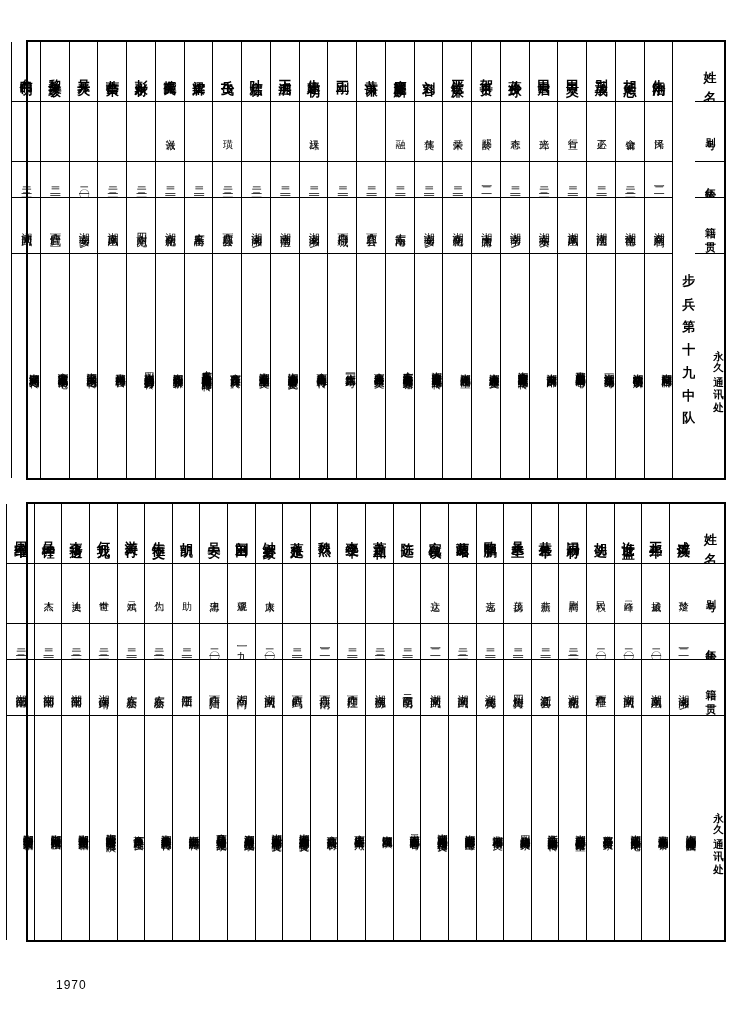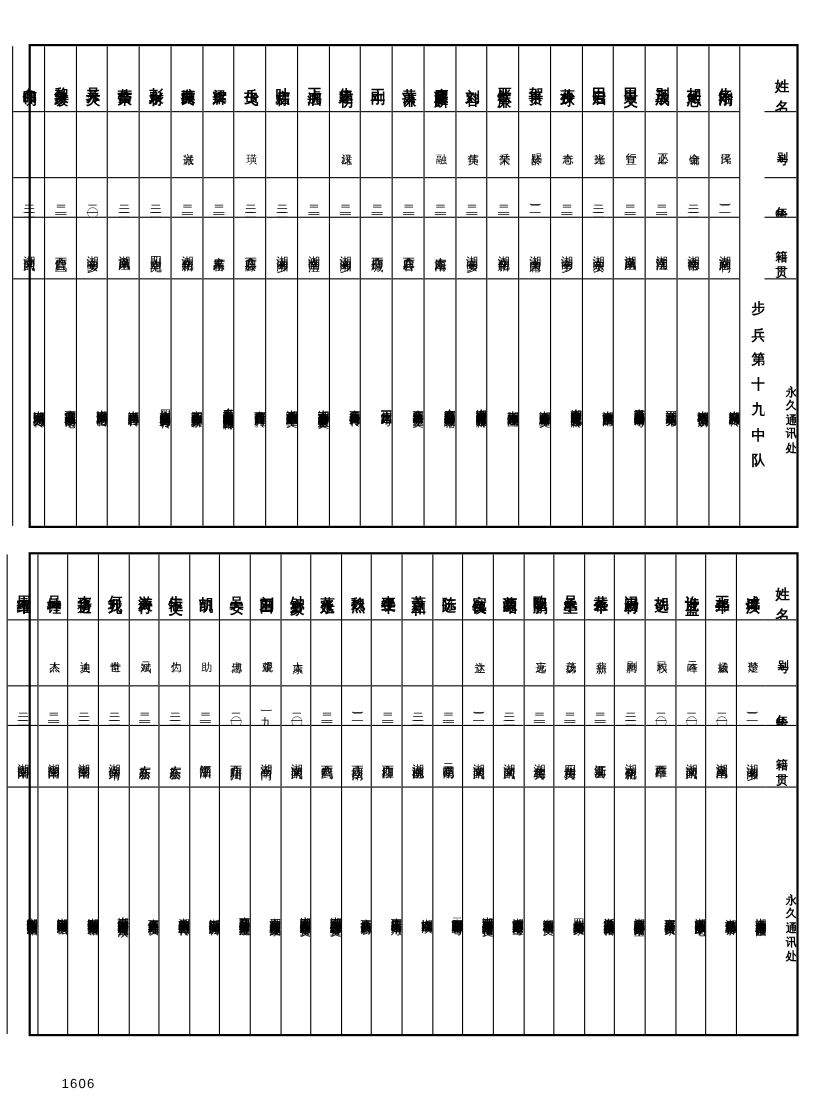--- a/index.html
+++ b/index.html
@@ -468,14 +468,14 @@
       </div>
       <div class="col" style="width: 3.96825%;">
         <div class="cell v-name">周维军</div>
         <div class="cell v-alias"></div>
         <div class="cell v-age">二三</div>
         <div class="cell v-native">湖南邵阳</div>
         <div class="cell v-addr">湖南邵阳新宁黄潍马溪信箱</div>
       </div>
     </div>
 
-  <div class="page-number">1606</div>
+  <div class="page-number">1970</div>
 </div>
 
 </body></html>

